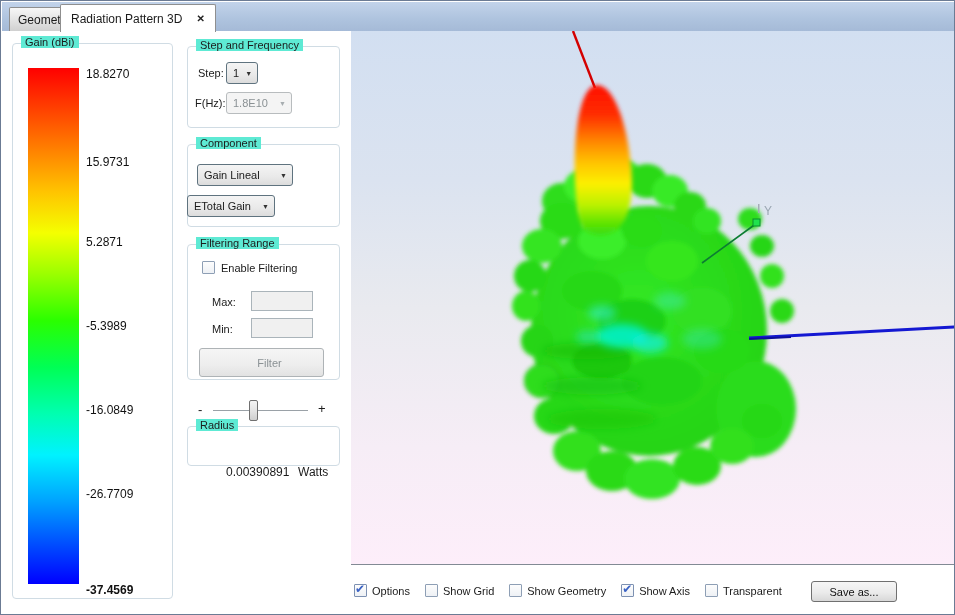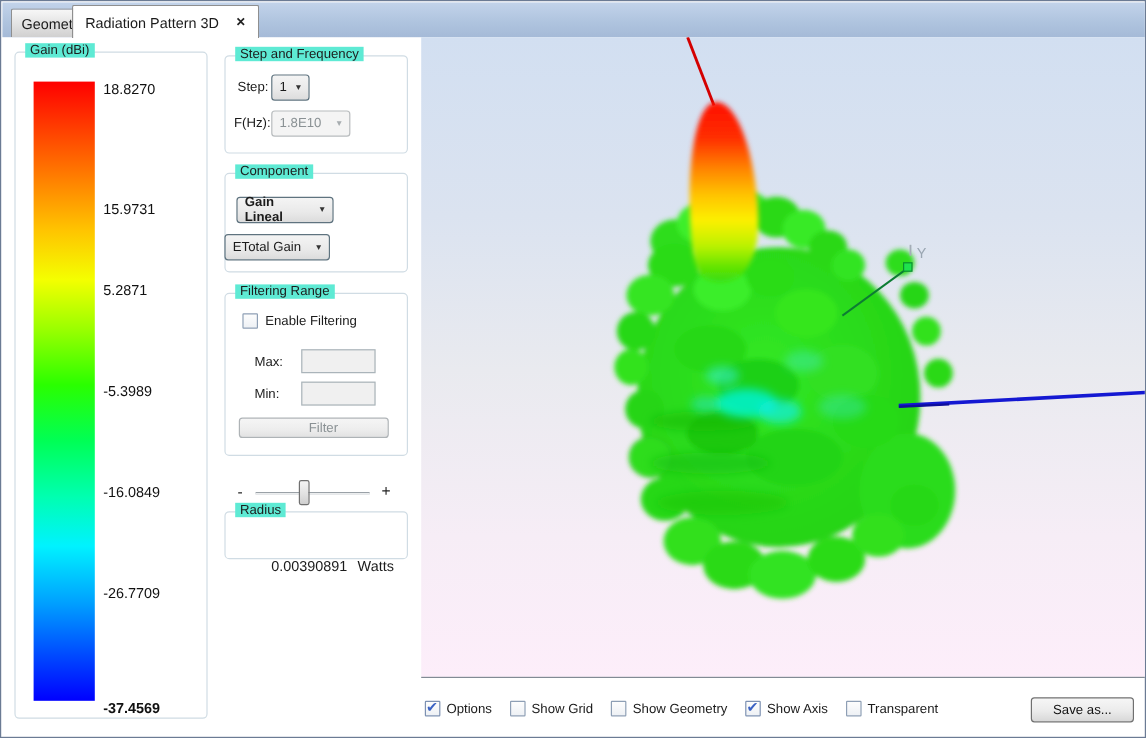--- a/index.html
+++ b/index.html
@@ -72,21 +72,21 @@
       <span>Radiation Pattern 3D</span>
       <span class="tab-close">✕</span>
     </div>
   </div>
 
   <div class="groupbox" style="left:11px; top:42px; width:161px; height:556px;">
     <span class="groupbox-title">Gain (dBi)</span>
   </div>
   <div class="colorbar"></div>
   <span class="cb-label" style="top:66px;">18.8270</span>
-  <span class="cb-label" style="top:166px;">15.9731</span>
+  <span class="cb-label" style="top:154px;">15.9731</span>
   <span class="cb-label" style="top:234px;">5.2871</span>
   <span class="cb-label" style="top:318px;">-5.3989</span>
   <span class="cb-label" style="top:402px;">-16.0849</span>
   <span class="cb-label" style="top:486px;">-26.7709</span>
   <span class="cb-label" style="top:582px;font-weight:bold;">-37.4569</span>
 
   <div class="groupbox" style="left:186px; top:45px; width:153px; height:82px;">
     <span class="groupbox-title">Step and Frequency</span>
   </div>
   <span class="lbl" style="left:197px; top:66px;">Step:</span>
@@ -96,41 +96,41 @@
   </div>
   <span class="lbl" style="left:194px; top:96px;">F(Hz):</span>
   <div class="combo disabled" style="left:225px; top:91px; width:66px;">
     <span>1.8E10</span>
     <span class="arrow">▼</span>
   </div>
 
   <div class="groupbox" style="left:186px; top:143px; width:153px; height:83px;">
     <span class="groupbox-title">Component</span>
   </div>
-  <div class="combo" style="left:196px; top:163px; width:81px;font-weight:bold;">
+  <div class="combo" style="left:196px; top:163px; width:96px;">
     <span>Gain Lineal</span>
     <span class="arrow">▼</span>
   </div>
   <div class="combo" style="left:186px; top:194px; width:88px;">
     <span>ETotal Gain</span>
     <span class="arrow">▼</span>
   </div>
 
   <div class="groupbox" style="left:186px; top:243px; width:153px; height:136px;">
     <span class="groupbox-title">Filtering Range</span>
   </div>
   <div class="checkbox" style="position:absolute; left:201px; top:260px;">
     
   </div>
   <span class="lbl" style="left:220px; top:261px;">Enable Filtering</span>
   <span class="lbl" style="left:211px; top:295px;">Max:</span>
   <div class="tinput" style="left:250px; top:290px; width:62px;"></div>
   <span class="lbl" style="left:211px; top:322px;">Min:</span>
   <div class="tinput" style="left:250px; top:317px; width:62px;"></div>
-  <div class="btn" style="left:198px; top:347px; width:125px; height:17px;padding-left:16px;">Filter</div>
+  <div class="btn" style="left:198px; top:347px; width:125px; height:29px;padding-left:16px;">Filter</div>
 
   <div class="groupbox" style="left:186px; top:390px; width:153px; height:40px;margin-top:35px;">
     <span class="groupbox-title">Radius</span>
   </div>
   <span class="lbl" style="left:197px; top:401px; font-size:13px;">-</span>
   <div class="slider-track" style="left:212px; top:409px; width:95px;"></div>
   <div class="slider-handle" style="left:248px; top:399px;"></div>
   <span class="lbl" style="left:317px; top:400px; font-size:13px;">+</span>
 
   <span class="lbl" style="left:225px; top:464px; font-size:12px;">0.00390891</span>
@@ -253,15 +253,15 @@
           <span class="tick">✔</span>
         </div>
       <span>Show Axis</span>
     </div>
     <div class="check-item">
       <div class="checkbox"></div>
       <span>Transparent</span>
     </div>
   </div>
 
-  <div class="btn enabled" style="left:858px; top:580px; width:86px; height:21px;">Save as...</div>
+  <div class="btn enabled" style="left:810px; top:580px; width:86px; height:21px;">Save as...</div>
 
 </div>
 
 </body></html>

